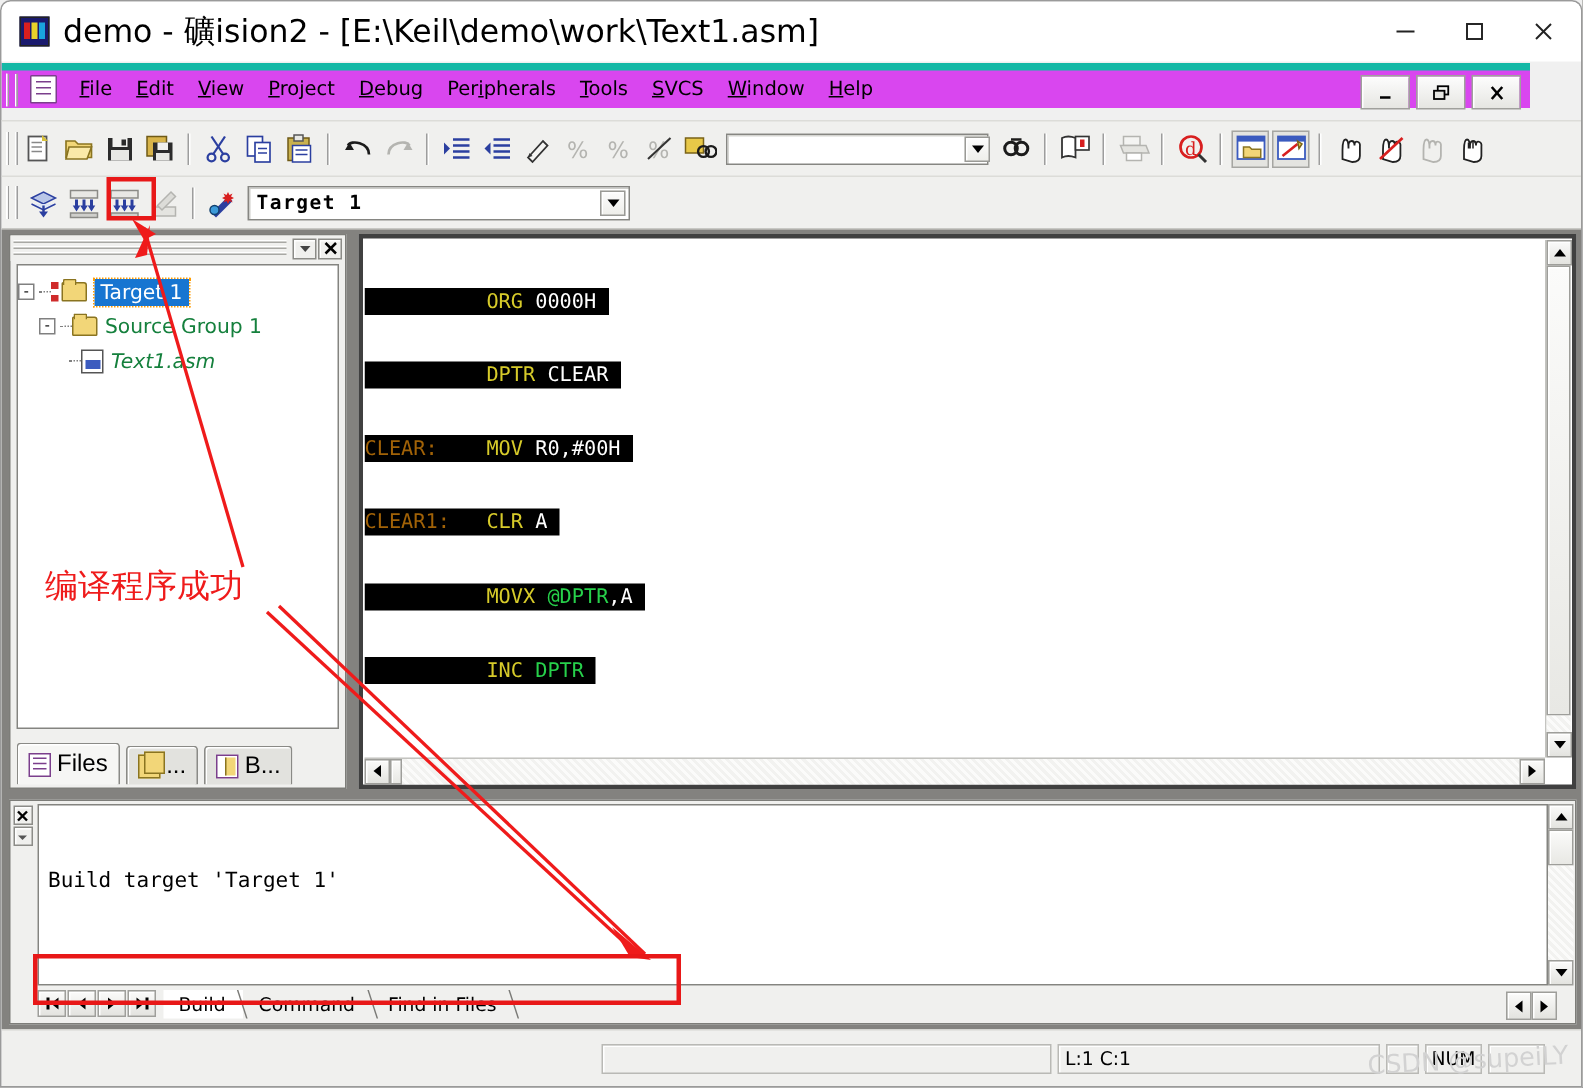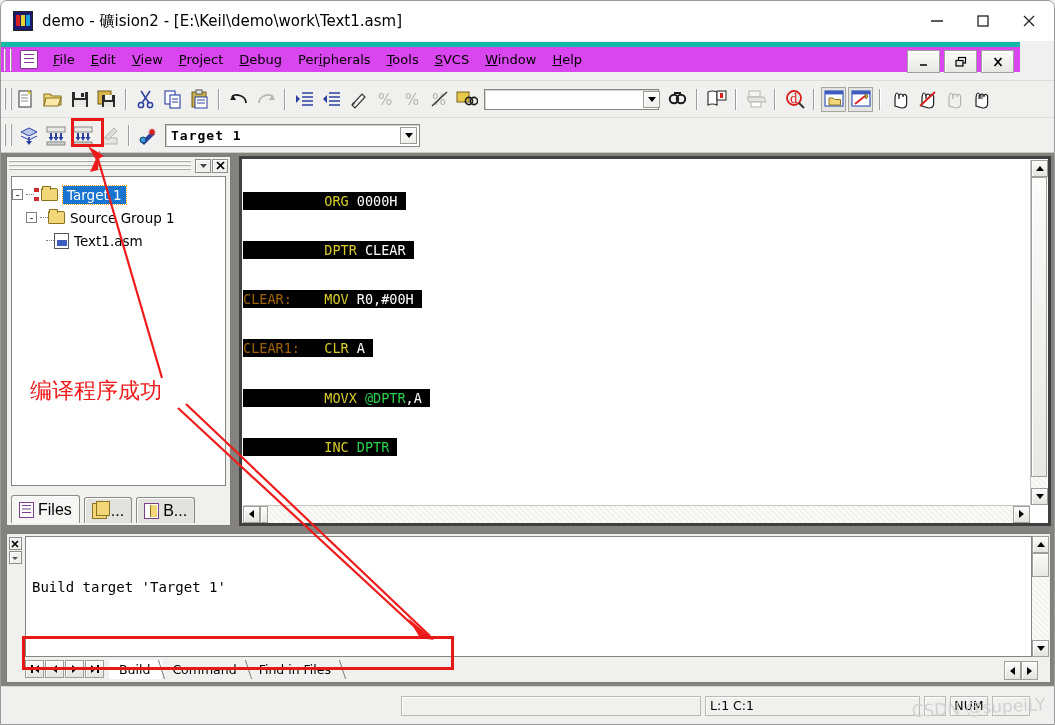--- a/index.html
+++ b/index.html
@@ -36,21 +36,21 @@
   #app-icon:before {
     content:""; position:absolute; left:2px; top:3px; width:4px; height:11px;
     background:#d81f1f;
   }
   #app-icon:after {
     content:""; position:absolute; left:7px; top:3px; width:4px; height:11px;
     background:#e8d32a;
     box-shadow:5px 0 0 0 #19a3dd;
   }
   #title-text {
-    font-size:15px; color:#000; white-space:nowrap;
+    font-size:21px; color:#000; white-space:nowrap;
     font-family:"DejaVu Sans", sans-serif;
   }
   .wbtn {
     width:46px; height:40px; display:flex; align-items:center; justify-content:center;
     font-size:15px; color:#222; background:transparent; border:none; cursor:default;
   }
   .wbtn svg { display:block; }
   #win-controls { position:absolute; right:2px; top:0; display:flex; }
 
   
@@ -210,27 +210,27 @@
     background:linear-gradient(#cf2b2b 34%, #fff 34%, #fff 66%, #cf2b2b 66%);
   }
   .file-icon {
     width:15px; height:16px; flex:none; margin-right:5px; position:relative;
     background:#fff; border:1px solid #555;
   }
   .file-icon:after {
     content:""; position:absolute; left:2px; bottom:2px; width:10px; height:6px;
     background:#3b5bbf;
   }
-  .tlabel { font-size:13.5px; color:#000000; }
+  .tlabel { font-size:13.5px; color:#15803d; }
   .tlabel.selected {
     background:#1775d1; color:#fff; padding:1px 4px;
     outline:1px dotted #ff9c00;
   }
   #indent1 { padding-left:14px; }
-  #indent2 { padding-left:34px; }
+  #indent2 { padding-left:34px;font-style:italic; }
 
   
   #proj-tabs {
     position:absolute; left:4px; bottom:2px; height:34px; right:4px;
     display:flex; align-items:flex-end;
   }
   .ptab {
     height:26px; display:flex; align-items:center; gap:4px;
     padding:0 7px; margin-right:4px;
     border:1px solid #8a8a86; border-bottom:none;

